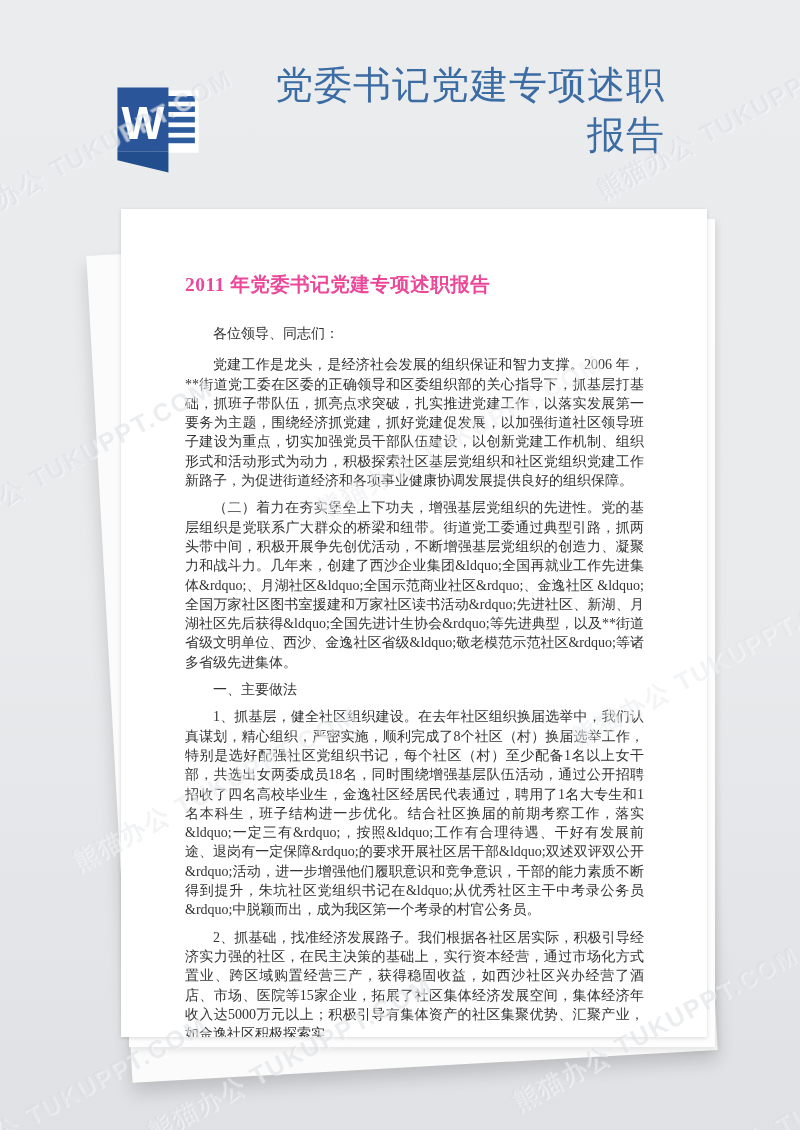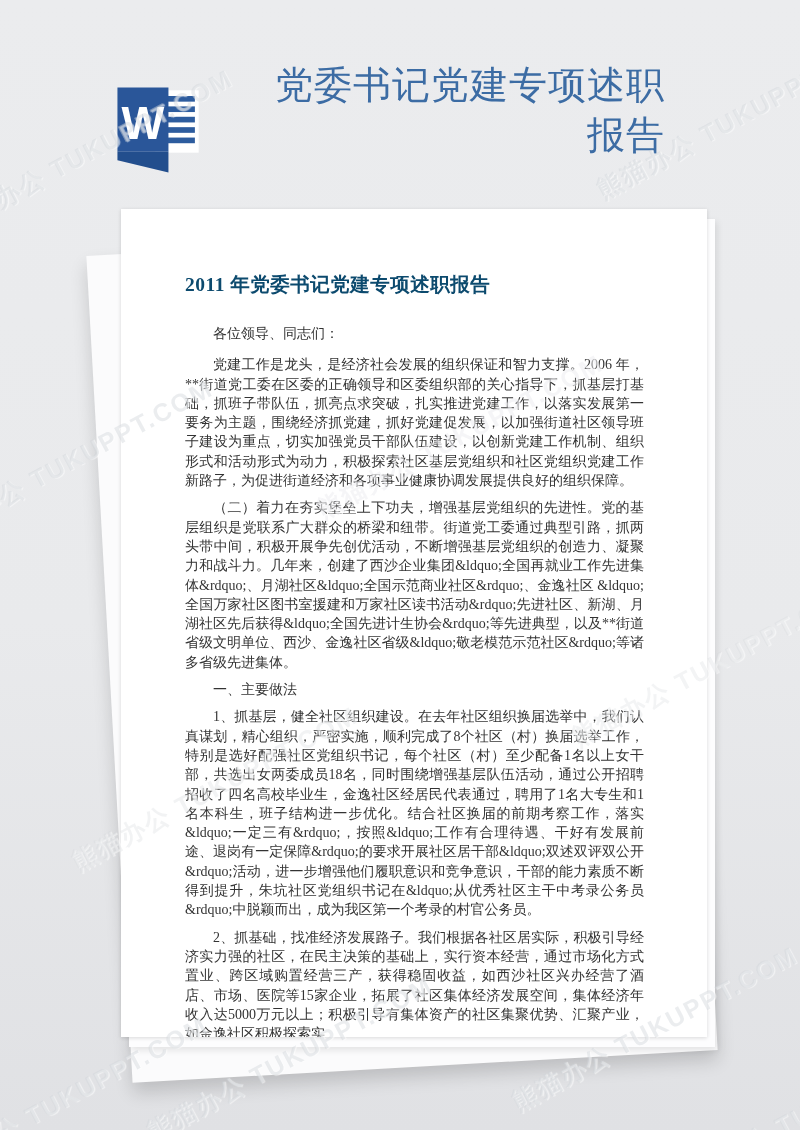--- a/index.html
+++ b/index.html
@@ -30,21 +30,21 @@
     background:#fdfdfe;
     transform:translate(8px,10px);
     box-shadow:2px 3px 7px rgba(0,0,0,0.10);
   }
   .paper-main{
     box-shadow:0 1px 4px rgba(0,0,0,0.15);
     padding:62px 63px 0 64px;box-sizing:border-box;overflow:hidden;
     font-family:"Liberation Serif","DejaVu Serif",serif;color:#2f2f2f;
   }
   .doc-heading{
-    margin:0 0 26px 0;font-size:19.5px;font-weight:bold;color:#0c4a6e;
+    margin:0 0 26px 0;font-size:19.5px;font-weight:bold;color:#ec4899;
     letter-spacing:0.5px;
   }
   .doc-p{
     margin:0 0 8px 0;font-size:14px;line-height:19.3px;
     text-align:justify;text-indent:2em;color:#333;
   }
   .doc-salutation{margin-bottom:12px;}
   .doc-footer-link{
     display:inline-block;margin-top:12px;font-size:13px;color:#3f3f3f;
     text-decoration:none;font-family:"Liberation Sans",sans-serif;text-indent:0;

